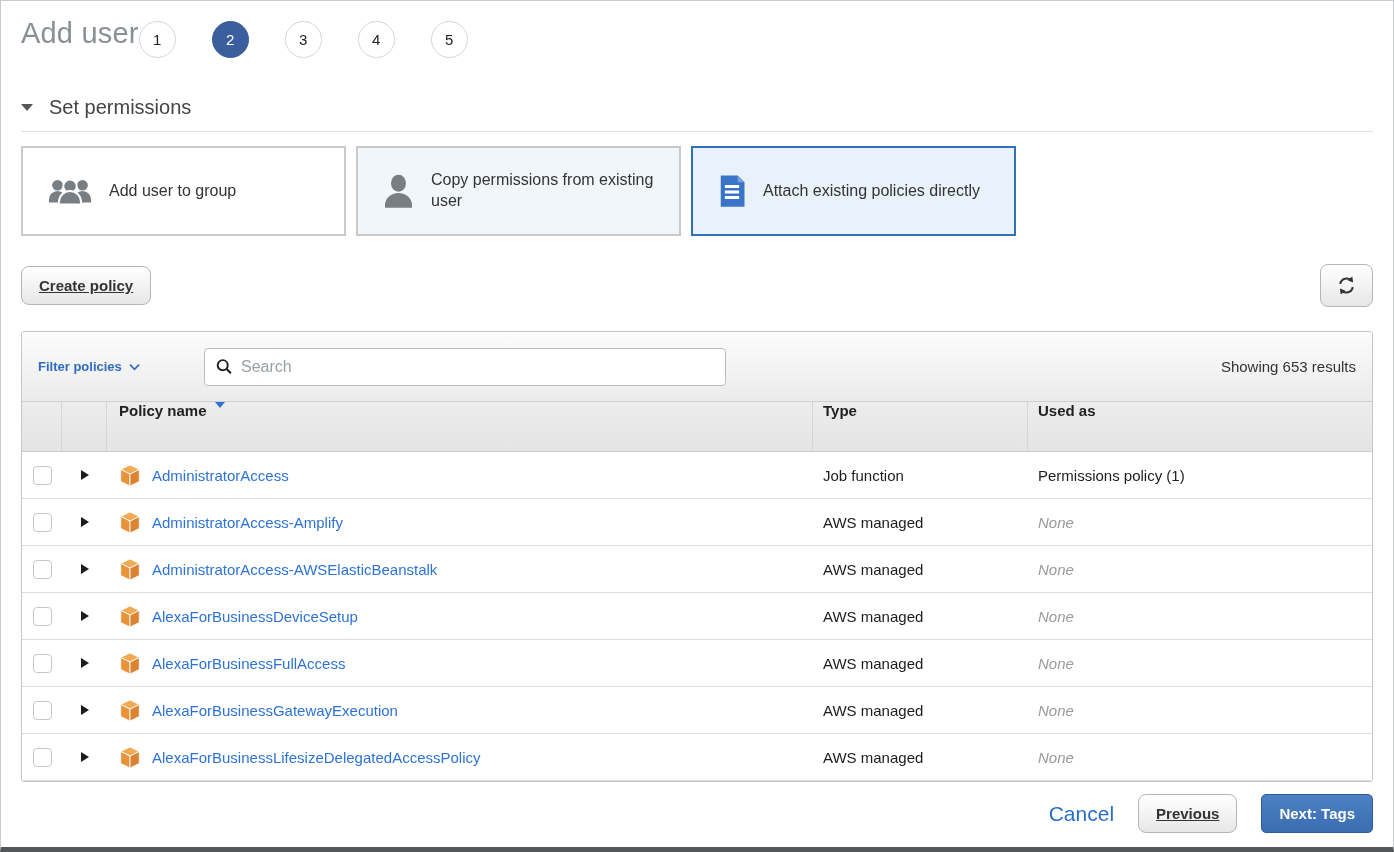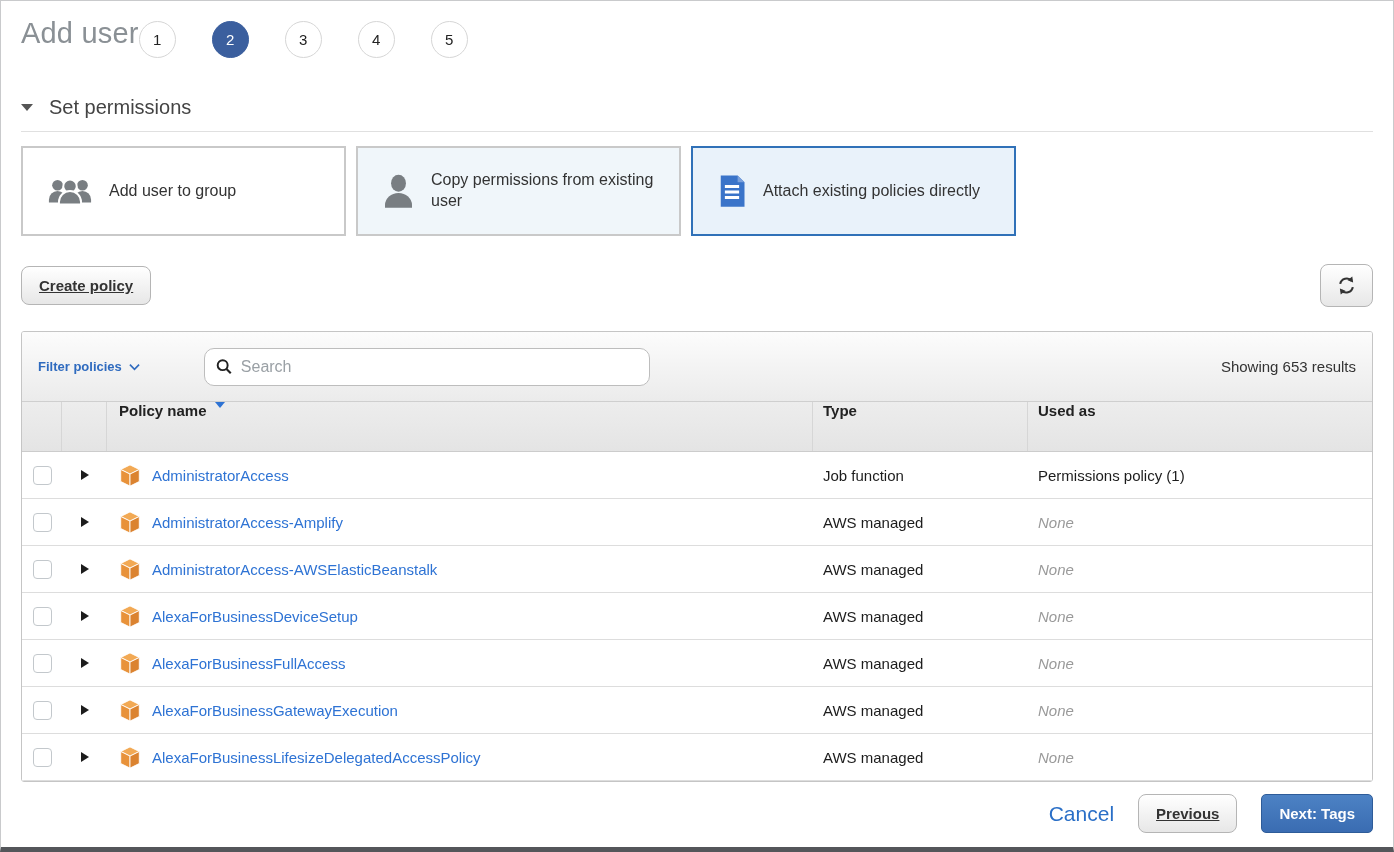--- a/index.html
+++ b/index.html
@@ -93,24 +93,24 @@
     background: linear-gradient(#fcfcfc, #ebebeb);
     border-bottom: 1px solid #cfcfcf;
   }
   .filter-label {
     display: flex; align-items: center; gap: 7px;
     color: #2f6bbf; font-weight: bold; font-size: 13px;
     cursor: pointer;
   }
   .search-box {
     margin-left: 64px;
-    width: 446px; height: 38px;
+    width: 522px; height: 38px;
     background: #fff;
     border: 1px solid #bdbdbd;
-    border-radius: 10px;
+    border-radius: 4px;
     display: flex; align-items: center; gap: 9px;
     padding: 8px 11px;
   }
   .search-input {
     border: none; outline: none;
     font-family: inherit;
     font-size: 16px; color: #333;
     width: 100%;
     background: transparent;
   }

